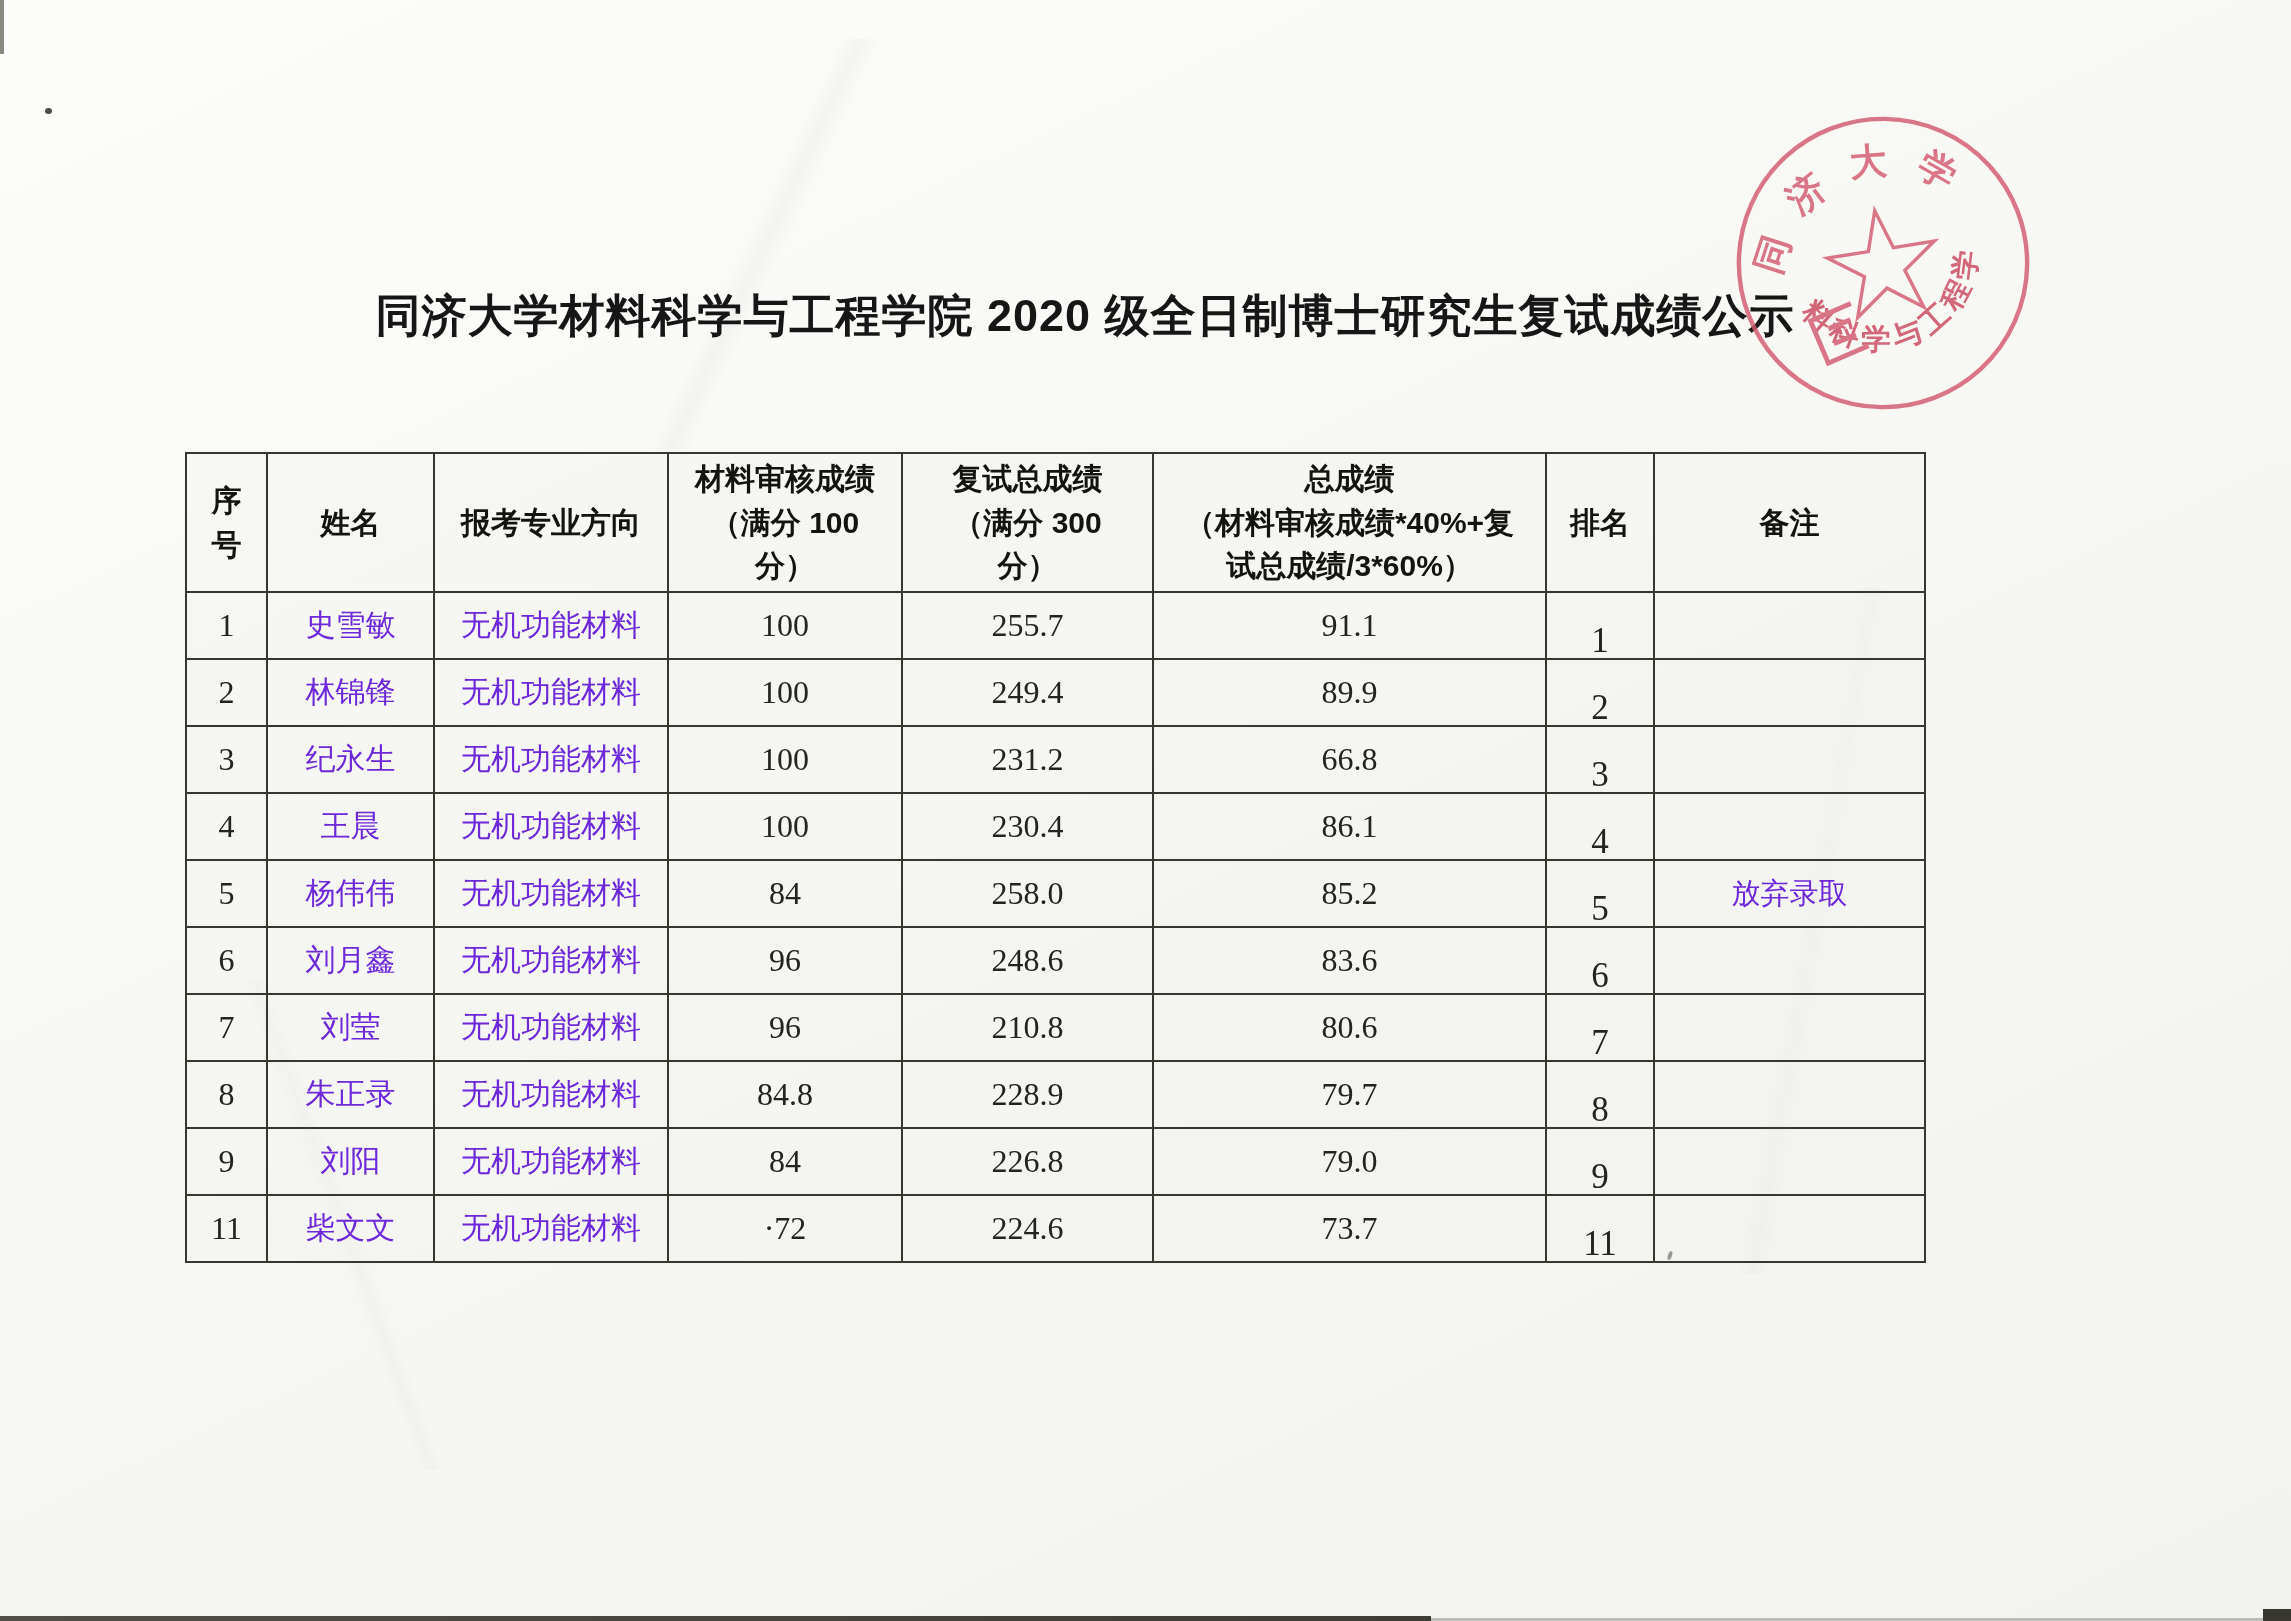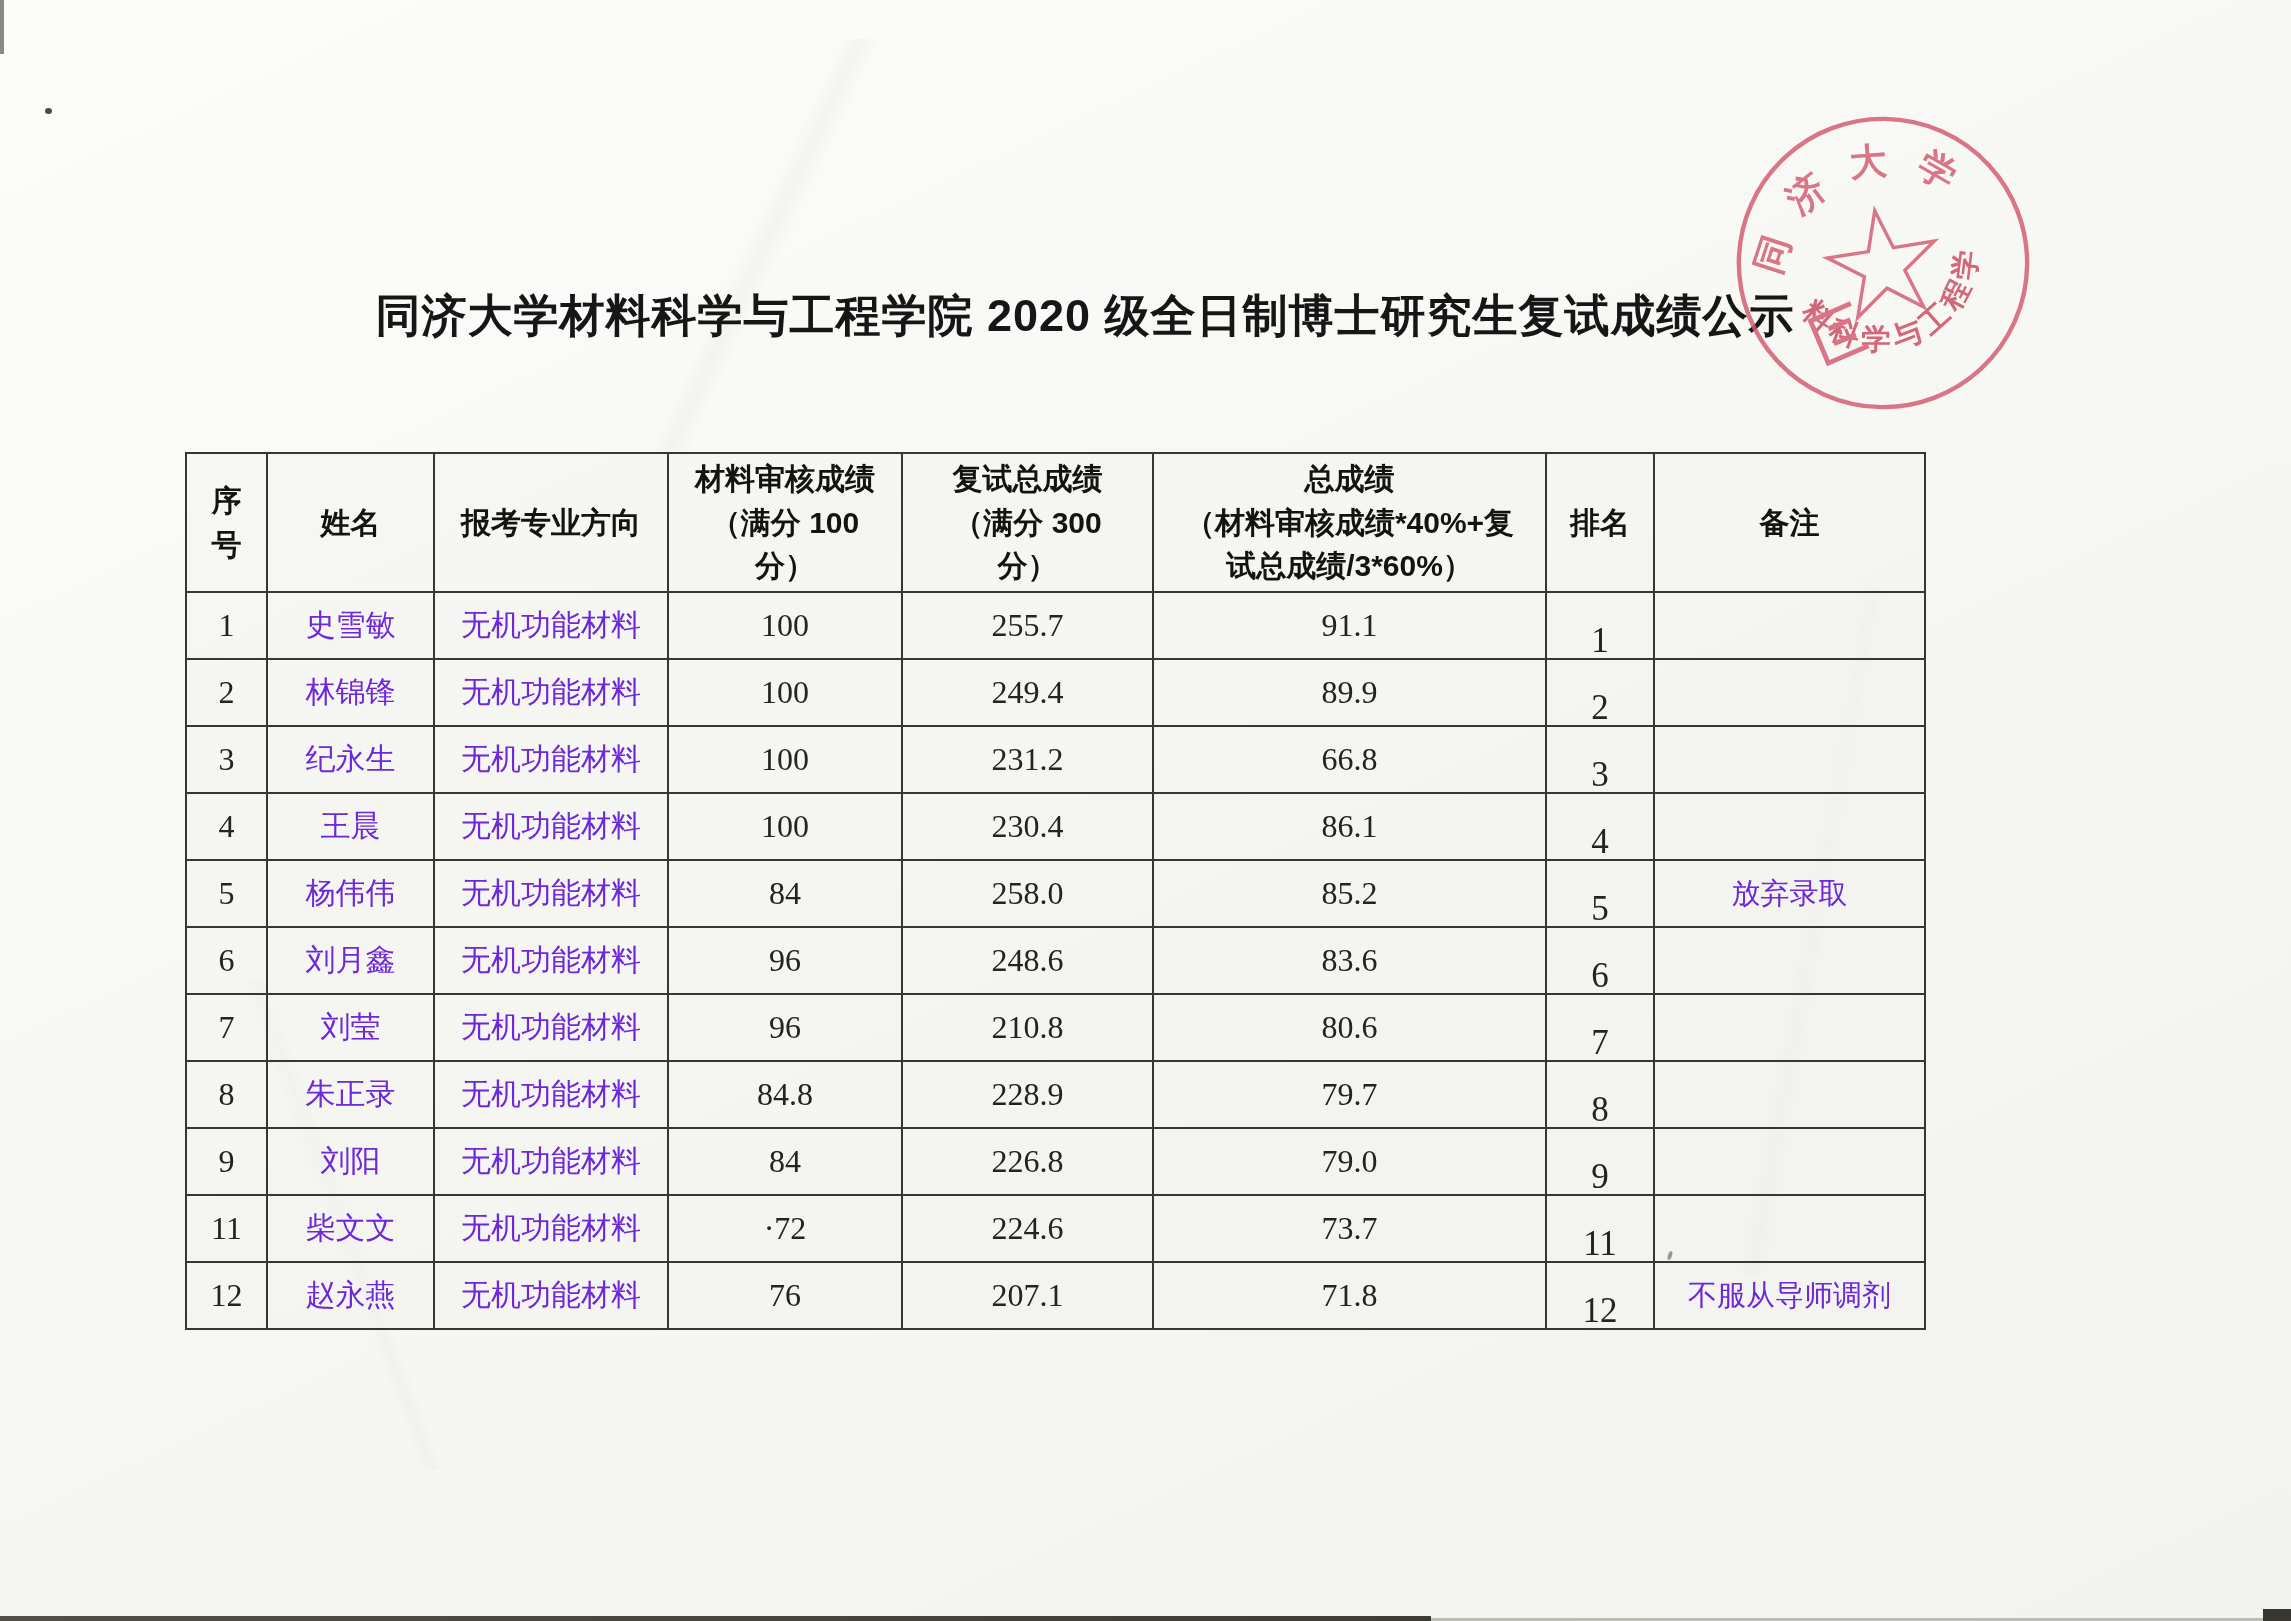--- a/index.html
+++ b/index.html
@@ -223,25 +223,15 @@
       <tr>
         <td class="num">11</td>
         <td class="zh">柴文文</td>
         <td class="zh">无机功能材料</td>
         <td class="num">·72</td>
         <td class="num">224.6</td>
         <td class="num">73.7</td>
         <td class="num rank"><span>11</span></td>
         <td class="zh note"></td>
       </tr>
-      <tr>
-        <td class="num">12</td>
-        <td class="zh">赵永燕</td>
-        <td class="zh">无机功能材料</td>
-        <td class="num">76</td>
-        <td class="num">207.1</td>
-        <td class="num">71.8</td>
-        <td class="num rank"><span>12</span></td>
-        <td class="zh note">不服从导师调剂</td>
-      </tr>
     </tbody>
 </table>
 
 
 </body></html>

